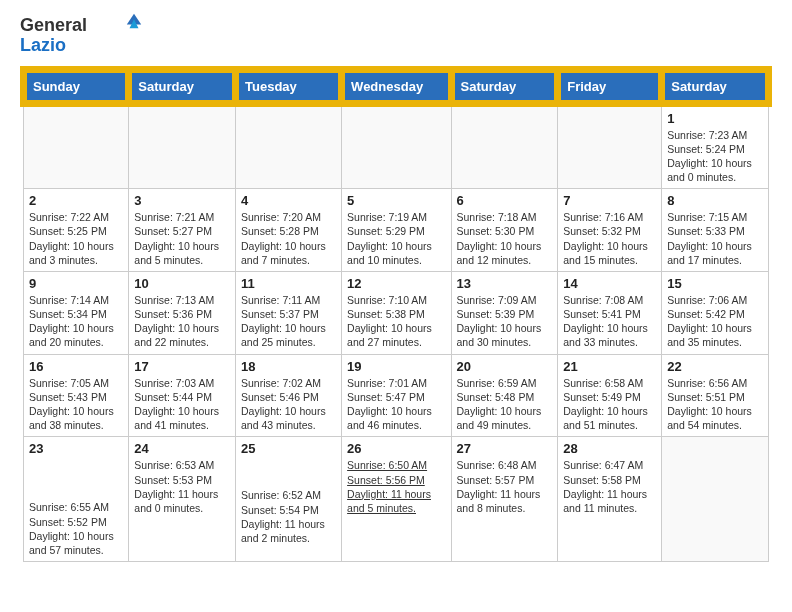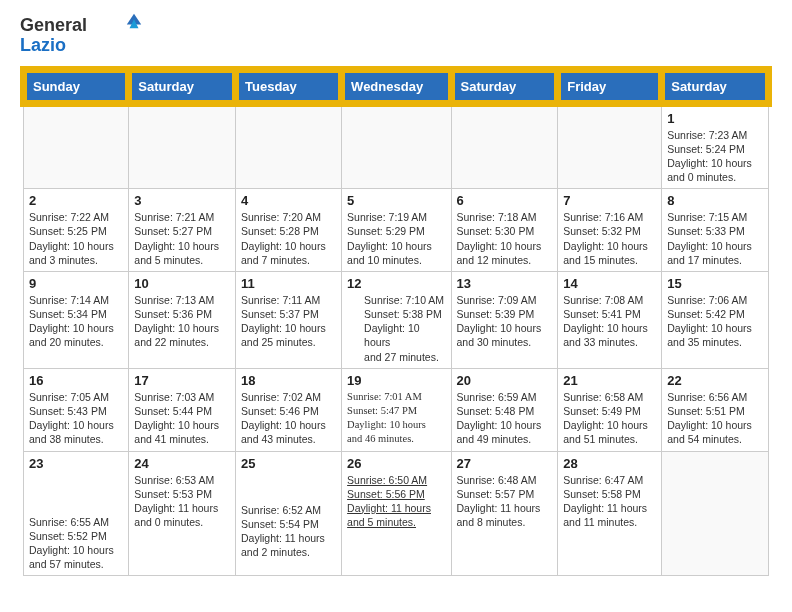--- a/index.html
+++ b/index.html
@@ -218,21 +218,21 @@
           </td>
           <td>
             <div class="day-num">11</div>
             <div class="day-info" style="white-space: pre-line;">Sunrise: 7:11 AM
 Sunset: 5:37 PM
 Daylight: 10 hours
 and 25 minutes.</div>
           </td>
           <td>
             <div class="day-num">12</div>
-            <div class="day-info" style="white-space: pre-line; margin-left: 17px;">Sunrise: 7:10 AM
+            <div class="day-info" style="white-space: pre-line;">Sunrise: 7:10 AM
 Sunset: 5:38 PM
 Daylight: 10 hours
 and 27 minutes.</div>
           </td>
           <td>
             <div class="day-num">13</div>
             <div class="day-info" style="white-space: pre-line;">Sunrise: 7:09 AM
 Sunset: 5:39 PM
 Daylight: 10 hours
 and 30 minutes.</div>
@@ -269,21 +269,21 @@
           </td>
           <td>
             <div class="day-num">18</div>
             <div class="day-info" style="white-space: pre-line;">Sunrise: 7:02 AM
 Sunset: 5:46 PM
 Daylight: 10 hours
 and 43 minutes.</div>
           </td>
           <td>
             <div class="day-num">19</div>
-            <div class="day-info" style="white-space: pre-line; font-family: Liberation Serif, serif;">Sunrise: 7:01 AM
+            <div class="day-info" style="white-space: pre-line;">Sunrise: 7:01 AM
 Sunset: 5:47 PM
 Daylight: 10 hours
 and 46 minutes.</div>
           </td>
           <td>
             <div class="day-num">20</div>
             <div class="day-info" style="white-space: pre-line;">Sunrise: 6:59 AM
 Sunset: 5:48 PM
 Daylight: 10 hours
 and 49 minutes.</div>

